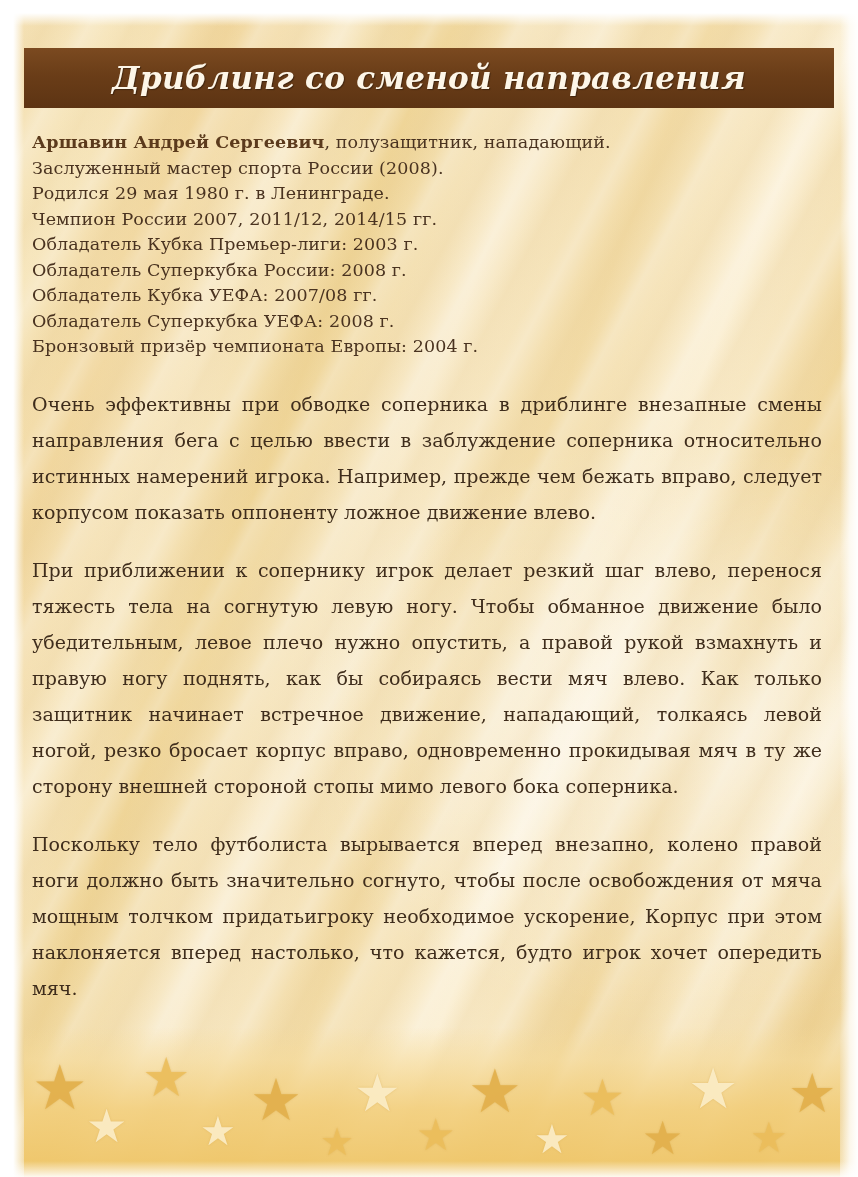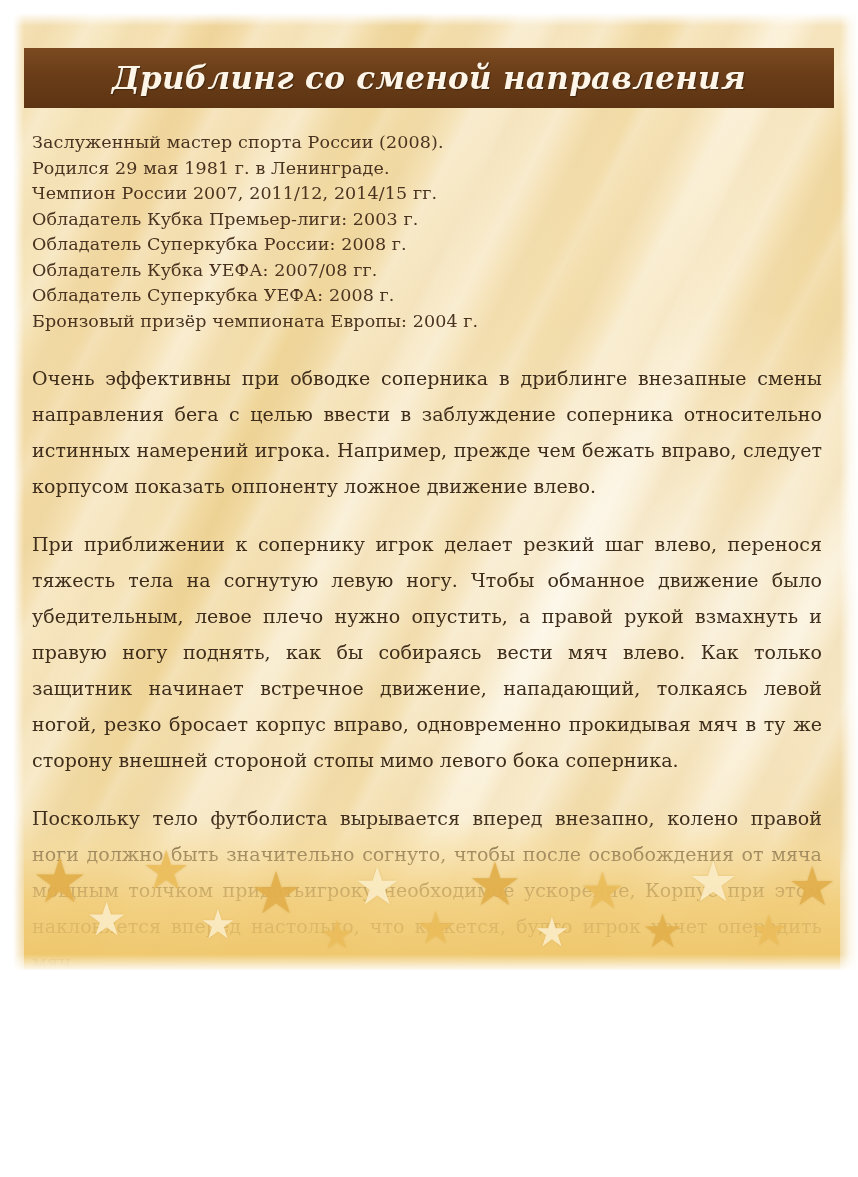--- a/index.html
+++ b/index.html
@@ -10,21 +10,21 @@
     width: 858px;
     height: 1177px;
     overflow: hidden;
     font-family: "DejaVu Serif", serif;
     background: #ffffff;
   }
 
   .page {
     position: relative;
     width: 858px;
-    height: 970px;
+    height: 1177px;
     box-sizing: border-box;
     background:
       radial-gradient(ellipse 700px 500px at 82% 62%, rgba(255,255,255,0.55) 0%, rgba(255,255,255,0.0) 60%),
       linear-gradient(112deg,
         #f3deb0 0%,
         #f7e7bf 10%,
         #f1d79f 18%,
         #f8e9c6 26%,
         #efd598 34%,
         #f9ecce 44%,
@@ -162,22 +162,23 @@
 <div class="page">
   <div class="streaks"></div>
 
   <div class="title-bar">
     <div class="title">Дриблинг со сменой направления</div>
   </div>
 
   <div class="content">
 
     <div class="bio">
+      <div class="line"><span class="name">Аршавин Андрей Сергеевич</span><span>, полузащитник, нападающий.</span></div>
       <div class="line">Заслуженный мастер спорта России (2008).</div>
-      <div class="line">Родился 29 мая 1981 г. в  Ленинграде.</div>
+      <div class="line">Родился 29 мая 1980 г. в  Ленинграде.</div>
       <div class="line">Чемпион России  2007, 2011/12, 2014/15 гг.</div>
       <div class="line">Обладатель Кубка Премьер-лиги: 2003 г.</div>
       <div class="line">Обладатель Суперкубка России: 2008 г.</div>
       <div class="line">Обладатель Кубка УЕФА: 2007/08 гг.</div>
       <div class="line">Обладатель Суперкубка УЕФА: 2008 г.</div>
       <div class="line">Бронзовый призёр чемпионата Европы: 2004 г.</div>
     </div>
 
     <div class="body-text">
       <p>Очень эффективны при обводке соперника в дриблинге внезапные смены направления бега с целью ввести в заблуждение соперника относительно истинных намерений игрока. Например, прежде чем бежать вправо, следует корпусом показать оппоненту ложное движение влево.</p>

